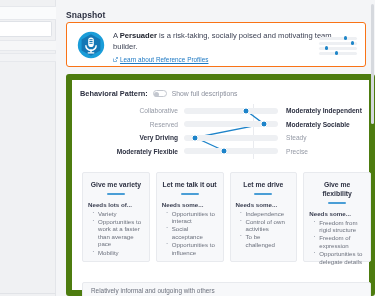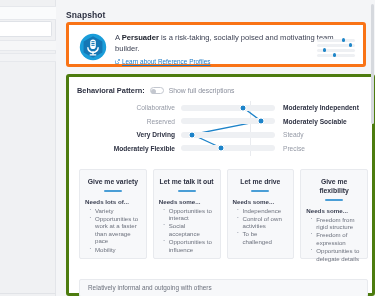--- a/index.html
+++ b/index.html
@@ -53,21 +53,21 @@
 
   .section-title {
     position: absolute; left: 10px; top: 10px;
     font-size: 8.5px; font-weight: bold; color: #2d3142;
     letter-spacing: .1px;
   }
 
   
   .snapshot-card {
     position: absolute; left: 10px; top: 22px; width: 300px; height: 45px;
-    background: #ffffff; border: 3px solid #f97316; border-radius: 3px;
+    background: #ffffff; border: 1px solid #f97316; border-radius: 3px;
   }
   .avatar {
     position: absolute; left: 10px; top: 8px; width: 28px; height: 28px;
   }
   .snap-text {
     position: absolute; left: 46px; top: 7px; right: 8px;
     font-size: 7.6px; line-height: 11px; color: #3a3f51;
   }
   .snap-text b { color: #20242f; font-weight: bold; }
   .snap-link {
@@ -86,21 +86,21 @@
     background: #eef0f3; border-radius: 1.5px;
   }
   .mini-dot {
     position: absolute; width: 3.4px; height: 3.4px; border-radius: 50%;
     background: #1f86c8;
   }
 
   
   .bp-panel {
     position: absolute; left: 10px; top: 74px; width: 309px; height: 222px;
-    background: #ffffff; border: 3px solid #4d7c0f; border-radius: 3px;
+    background: #ffffff; border: 6px solid #4d7c0f; border-radius: 3px;
   }
   .bp-head {
     position: absolute; left: 8px; top: 9px;
     display: flex; align-items: center; gap: 5px;
   }
   .bp-label { font-size: 7.4px; font-weight: bold; color: #2d3142; }
   .toggle {
     width: 14px; height: 7px; border-radius: 4px;
     border: 1px solid #c3c7cf; background: #ffffff; position: relative;
   }

